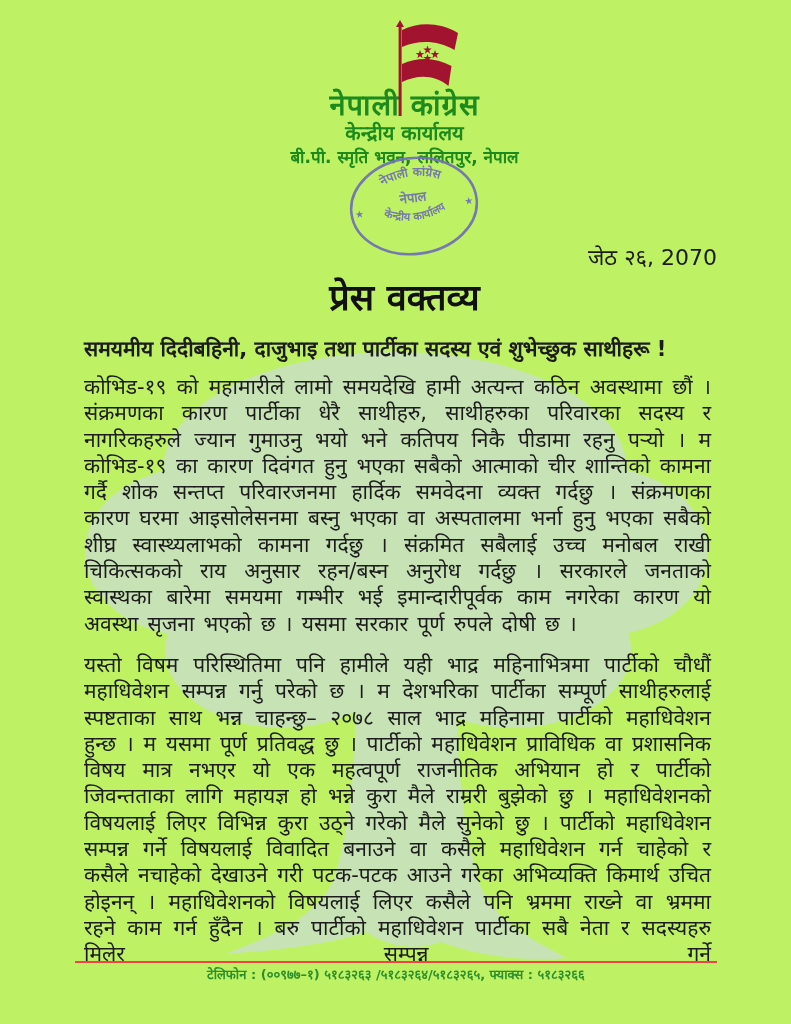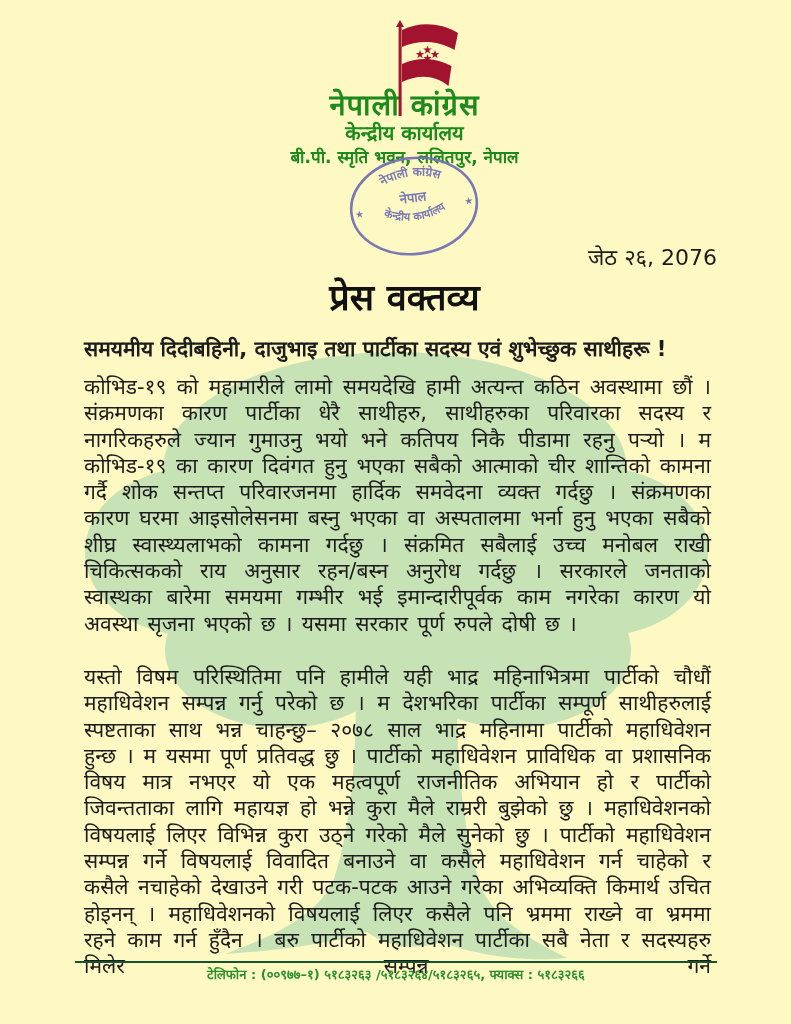--- a/index.html
+++ b/index.html
@@ -4,21 +4,21 @@
 <style>
   * { margin: 0; padding: 0; box-sizing: border-box; }
   html, body { background: #e8e8e8; }
   body { font-family: "DejaVu Sans", sans-serif; }
 
   .page {
     position: relative;
     width: 791px;
     height: 1024px;
     margin: 0 auto;
-    background: #fef9c3;
+    background: #bef264;
     overflow: hidden;
   }
 
   
   .watermark {
     position: absolute;
     left: 55px; top: 320px;
     width: 680px; height: 655px;
     z-index: 0;
   }
@@ -106,29 +106,29 @@
   .salutation {
     font-size: 21px;
     font-weight: bold;
     margin-bottom: 12px;
   }
   .para {
     font-size: 21px;
     line-height: 26.3px;
     text-align: justify;
     word-spacing: 2.5px;
-    margin-bottom: 27px;
+    margin-bottom: 15px;
   }
   .para.fill-last { text-align-last: justify; margin-bottom: 0; }
 
   
   .footer {
     position: absolute;
     left: 75px; right: 74px; top: 961px;
-    border-top: 2px solid #14532d;
+    border-top: 2px solid #ef4444;
     text-align: center;
     z-index: 1;
   }
   .footer-phone {
     padding-top: 2px;
     font-size: 13px;
     font-weight: bold;
     color: #2c8f2c;
   }
   .footer-email {
@@ -193,21 +193,21 @@
       <textPath href="#sealTopArc" startOffset="50%" text-anchor="middle">नेपाली कांग्रेस</textPath>
     </text>
     <text font-size="11" font-weight="bold">
       <textPath href="#sealBottomArc" startOffset="50%" text-anchor="middle">केन्द्रीय कार्यालय</textPath>
     </text>
     <text x="70" y="50" font-size="13" font-weight="bold" text-anchor="middle">नेपाल</text>
     <text x="15" y="59" font-size="10" text-anchor="middle">★</text>
     <text x="125" y="59" font-size="10" text-anchor="middle">★</text>
   </svg>
 
-  <div class="date-line">जेठ २६, 2076</div>
+  <div class="date-line">जेठ २६, 2070</div>
   <div class="doc-title">प्रेस वक्तव्य</div>
 
   <div class="body-text">
     <div class="salutation">समयमीय दिदीबहिनी, दाजुभाइ तथा पार्टीका सदस्य एवं शुभेच्छुक साथीहरू !</div>
     <p class="para">कोभिड-१९ को महामारीले लामो समयदेखि हामी अत्यन्त कठिन अवस्थामा छौं । संक्रमणका कारण पार्टीका धेरै साथीहरु, साथीहरुका परिवारका सदस्य र नागरिकहरुले ज्यान गुमाउनु भयो भने कतिपय निकै पीडामा रहनु पऱ्यो । म कोभिड-१९ का कारण दिवंगत हुनु भएका सबैको आत्माको चीर शान्तिको कामना गर्दै शोक सन्तप्त परिवारजनमा हार्दिक समवेदना व्यक्त गर्दछु । संक्रमणका कारण घरमा आइसोलेसनमा बस्नु भएका वा अस्पतालमा भर्ना हुनु भएका सबैको शीघ्र स्वास्थ्यलाभको कामना गर्दछु । संक्रमित सबैलाई उच्च मनोबल राखी चिकित्सकको राय अनुसार रहन/बस्न अनुरोध गर्दछु । सरकारले जनताको स्वास्थका बारेमा समयमा गम्भीर भई इमान्दारीपूर्वक काम नगरेका कारण यो अवस्था सृजना भएको छ । यसमा सरकार पूर्ण रुपले दोषी छ ।</p>
     <p class="para fill-last">यस्तो विषम परिस्थितिमा पनि हामीले यही भाद्र महिनाभित्रमा पार्टीको चौधौं महाधिवेशन सम्पन्न गर्नु परेको छ । म देशभरिका पार्टीका सम्पूर्ण साथीहरुलाई स्पष्टताका साथ भन्न चाहन्छु– २०७८ साल भाद्र महिनामा पार्टीको महाधिवेशन हुन्छ । म यसमा पूर्ण प्रतिवद्ध छु । पार्टीको महाधिवेशन प्राविधिक वा प्रशासनिक विषय मात्र नभएर यो एक महत्वपूर्ण राजनीतिक अभियान हो र पार्टीको जिवन्तताका लागि महायज्ञ हो भन्ने कुरा मैले राम्ररी बुझेको छु । महाधिवेशनको विषयलाई लिएर विभिन्न कुरा उठ्ने गरेको मैले सुनेको छु । पार्टीको महाधिवेशन सम्पन्न गर्ने विषयलाई विवादित बनाउने वा कसैले महाधिवेशन गर्न चाहेको र कसैले नचाहेको देखाउने गरी पटक-पटक आउने गरेका अभिव्यक्ति किमार्थ उचित होइनन् । महाधिवेशनको विषयलाई लिएर कसैले पनि भ्रममा राख्ने वा भ्रममा रहने काम गर्न हुँदैन । बरु पार्टीको महाधिवेशन पार्टीका सबै नेता र सदस्यहरु मिलेर सम्पन्न गर्ने</p>
   </div>
 
   <div class="footer">
     <div class="footer-phone">टेलिफोन : (००९७७–१) ५१८३२६३ /५१८३२६४/५१८३२६५, फ्याक्स : ५१८३२६६</div>

